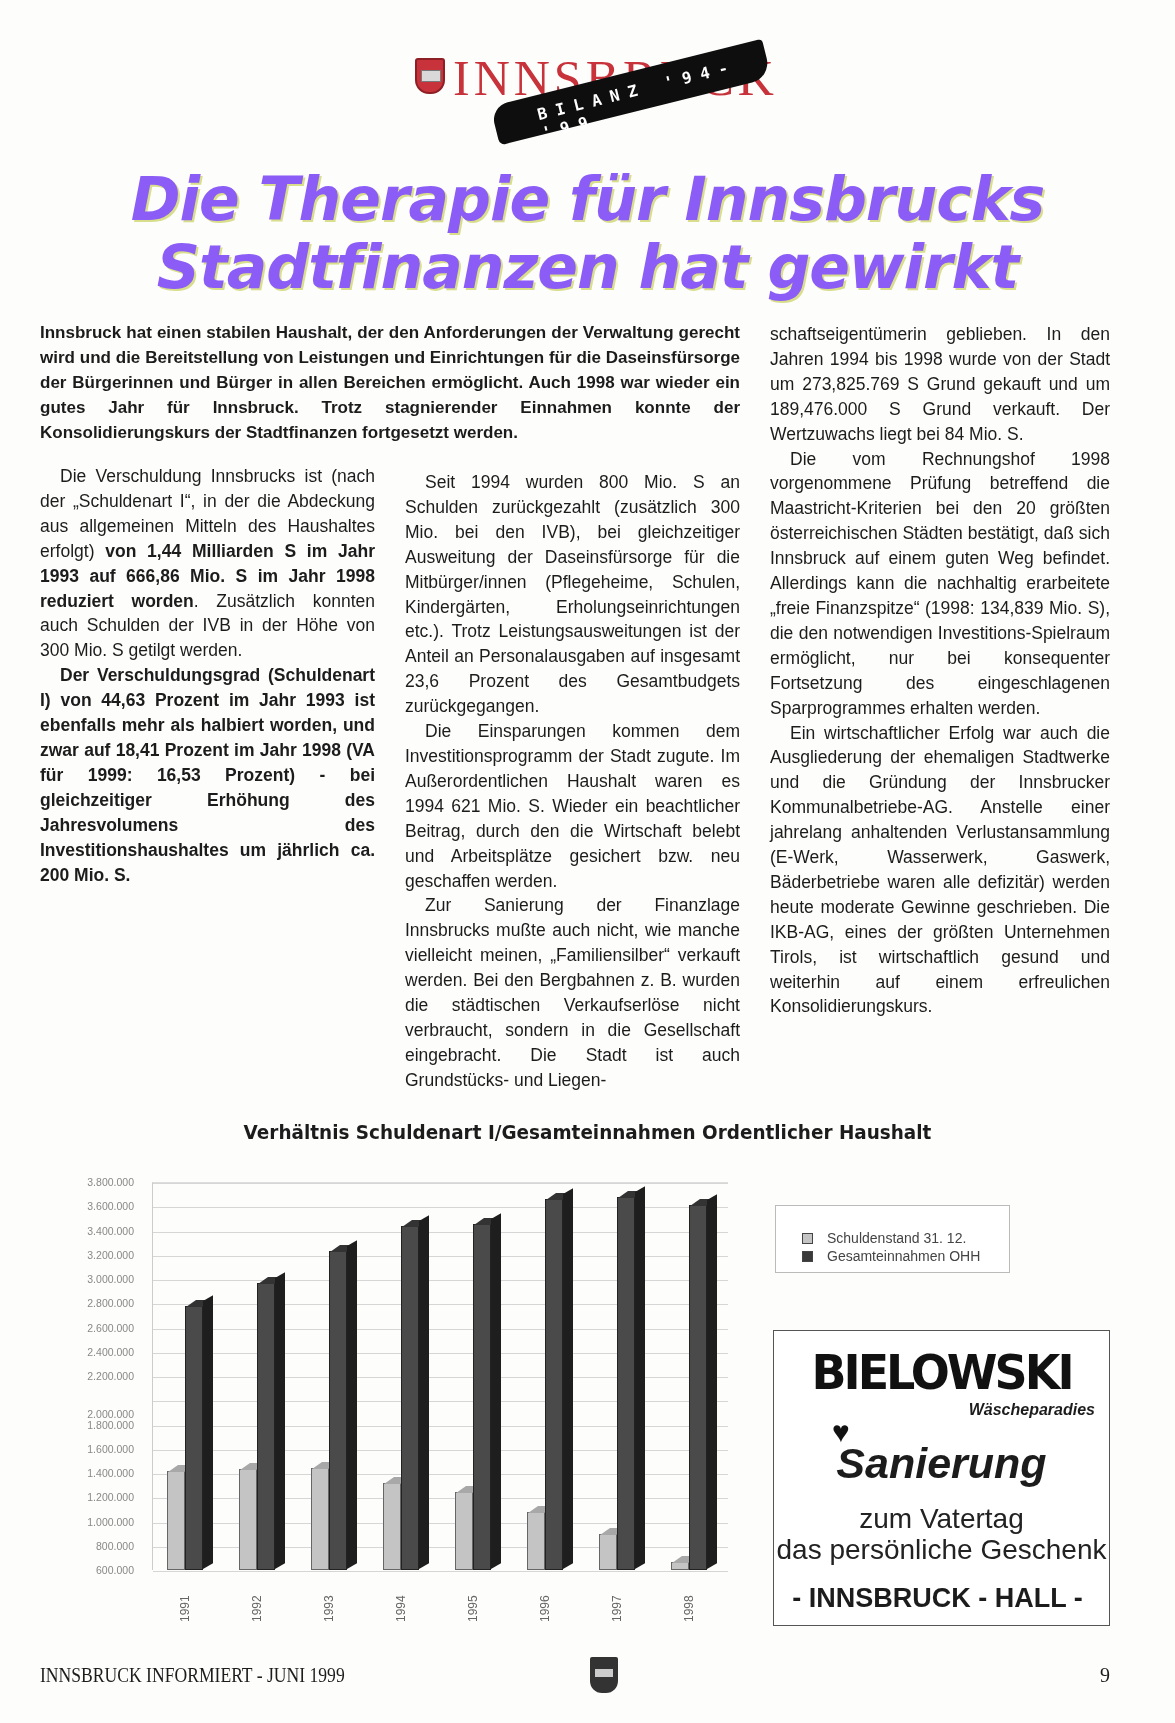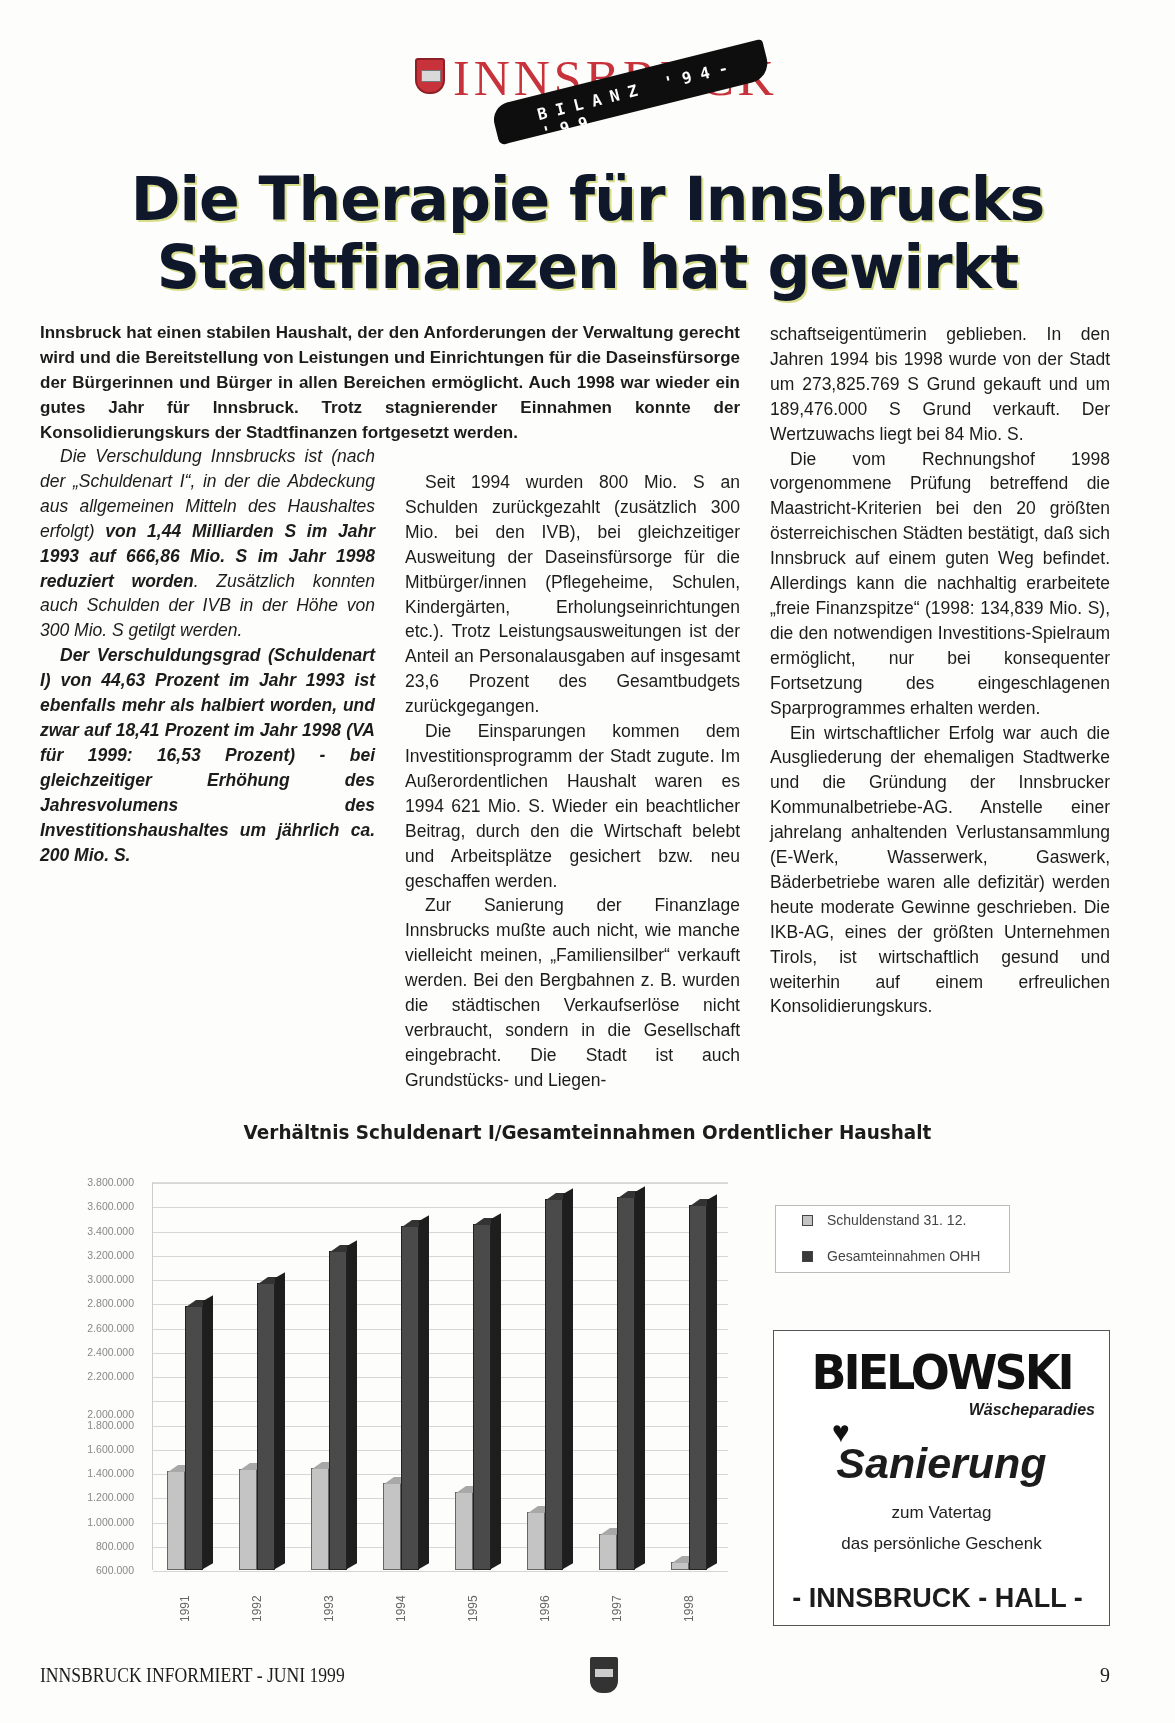--- a/index.html
+++ b/index.html
@@ -8,31 +8,31 @@
 
   
   .masthead { position: absolute; left: 415px; top: 50px; width: 360px; height: 110px; }
   .crest { position: absolute; left: 0; top: 8px; width: 30px; height: 36px; background: #c8323a; border-radius: 3px 3px 14px 14px; border: 2px solid #8d1f25; }
   .crest::before { content: ""; position: absolute; left: 4px; top: 10px; width: 18px; height: 10px; background: #d9d9d9; border: 1px solid #777; }
   .mast-word { position: absolute; left: 38px; top: 0; font-family: "Liberation Serif", serif; font-size: 50px; letter-spacing: 4px; color: #c8323a; line-height: 56px; }
   .bilanz { position: absolute; left: 80px; top: 56px; width: 280px; height: 40px; background: #0e0e0e; transform: rotate(-14deg); transform-origin: left center; border-radius: 18px 4px 20px 6px; }
   .bilanz span { display: block; color: #fff; font-family: "DejaVu Sans Mono", monospace; font-weight: bold; font-size: 16px; letter-spacing: 9px; padding: 10px 0 0 44px; }
 
   
-  .headline { position: absolute; left: 60px; top: 165px; width: 1055px; text-align: center; font-family: "DejaVu Sans", sans-serif; font-weight: bold; font-size: 60px; line-height: 68px; color: #0f172a; text-shadow: 2px 2px 0 #d8de8a; letter-spacing: -1px; }
+  .headline { position: absolute; left: 60px; top: 165px; width: 1055px; text-align: center; font-family: "DejaVu Sans", sans-serif; font-weight: bold; font-size: 60px; line-height: 68px; color: #8b5cf6; text-shadow: 2px 2px 0 #d8de8a; letter-spacing: -1px; font-style: italic; }
 
   
   .intro { position: absolute; left: 40px; top: 320px; width: 700px; font-weight: bold; font-size: 17px; line-height: 25px; text-align: justify; }
 
   
   .col { position: absolute; font-size: 17.5px; line-height: 24.9px; text-align: justify; }
   .col p { text-indent: 20px; }
   .col p.noindent { text-indent: 0; }
   .col b { font-weight: bold; }
-  .col1 { left: 40px; top: 444px; width: 335px; font-style: italic; }
+  .col1 { left: 40px; top: 464px; width: 335px; }
   .col2 { left: 405px; top: 470px; width: 335px; }
   .col3 { left: 770px; top: 322px; width: 340px; }
 
   
   .chart-title { position: absolute; left: 60px; top: 1120px; width: 1055px; text-align: center; font-family: "DejaVu Sans", sans-serif; font-weight: bold; font-size: 20px; transform: scaleX(0.92); }
   .chart { position: absolute; left: 60px; top: 1170px; width: 700px; height: 460px; }
   .yaxis { position: absolute; left: 0; top: 0; width: 74px; height: 400px; }
   .ytick { position: absolute; right: 0; font-size: 10.5px; color: #888; transform: translateY(-50%); }
   .plot { position: absolute; left: 92px; top: 12px; width: 576px; height: 388px; border-left: 1px solid #ccc; border-top: 1px solid #ddd; }
   .grid { position: absolute; left: 0; right: 0; height: 1px; background: #d6d6d6; }
@@ -47,21 +47,21 @@
   .legend { position: absolute; left: 775px; top: 1205px; width: 235px; height: 68px; border: 1px solid #bbb; background: #fff; font-size: 14px; color: #444; }
   .legend-row { position: absolute; left: 26px; display: flex; align-items: center; gap: 14px; }
   .swatch { width: 11px; height: 11px; border: 1px solid #444; }
 
   
   .ad { position: absolute; left: 773px; top: 1330px; width: 337px; height: 296px; border: 1.5px solid #555; background: #fff; text-align: center; }
   .ad-brand { margin-top: 14px; font-family: "DejaVu Sans", sans-serif; font-weight: bold; font-size: 46px; letter-spacing: -3px; color: #111; transform: scaleY(1.05); }
   .ad-sub { position: absolute; right: 14px; top: 70px; font-style: italic; font-weight: bold; font-size: 16px; }
   .heart { position: absolute; left: 58px; top: 84px; font-size: 30px; color: #111; }
   .ad-main { position: absolute; left: 0; right: 0; top: 108px; font-style: italic; font-weight: bold; font-size: 43px; }
-  .ad-line { position: absolute; left: 0; right: 0; font-size: 17px; color: #222; }
+  .ad-line { position: absolute; left: 0; right: 0; font-size: 28px; color: #222; }
   .ad-foot { position: absolute; left: 0; right: 8px; top: 252px; font-weight: bold; font-size: 27px; }
 
   
   .footer-left { position: absolute; left: 40px; top: 1664px; font-family: "Liberation Serif", serif; font-size: 20px; transform: scaleX(0.88); transform-origin: left; }
   .footer-crest { position: absolute; left: 590px; top: 1657px; width: 28px; height: 36px; background: #333; border-radius: 2px 2px 12px 12px; }
   .footer-crest::before { content: ""; position: absolute; left: 5px; top: 12px; width: 18px; height: 8px; background: #ccc; }
   .page-num { position: absolute; left: 1100px; top: 1664px; font-family: "Liberation Serif", serif; font-size: 20px; }
 </style>
 </head>
 <body>
@@ -158,21 +158,21 @@
     <div class="xlabel" style="left: 190px; top: 452px;">1992</div>
     <div class="xlabel" style="left: 262px; top: 452px;">1993</div>
     <div class="xlabel" style="left: 334px; top: 452px;">1994</div>
     <div class="xlabel" style="left: 406px; top: 452px;">1995</div>
     <div class="xlabel" style="left: 478px; top: 452px;">1996</div>
     <div class="xlabel" style="left: 550px; top: 452px;">1997</div>
     <div class="xlabel" style="left: 622px; top: 452px;">1998</div>
   </div>
 
 <div class="legend">
-  <div class="legend-row" style="top:6px;">
+  <div class="legend-row" style="top:24px;">
     <span class="swatch" style="background:#c4c4c4;"></span>
     <span>Schuldenstand 31. 12.</span>
   </div>
   <div class="legend-row" style="top:42px;">
     <span class="swatch" style="background:#3a3a3a;"></span>
     <span>Gesamteinnahmen OHH</span>
   </div>
 </div>
 
 <div class="ad">

